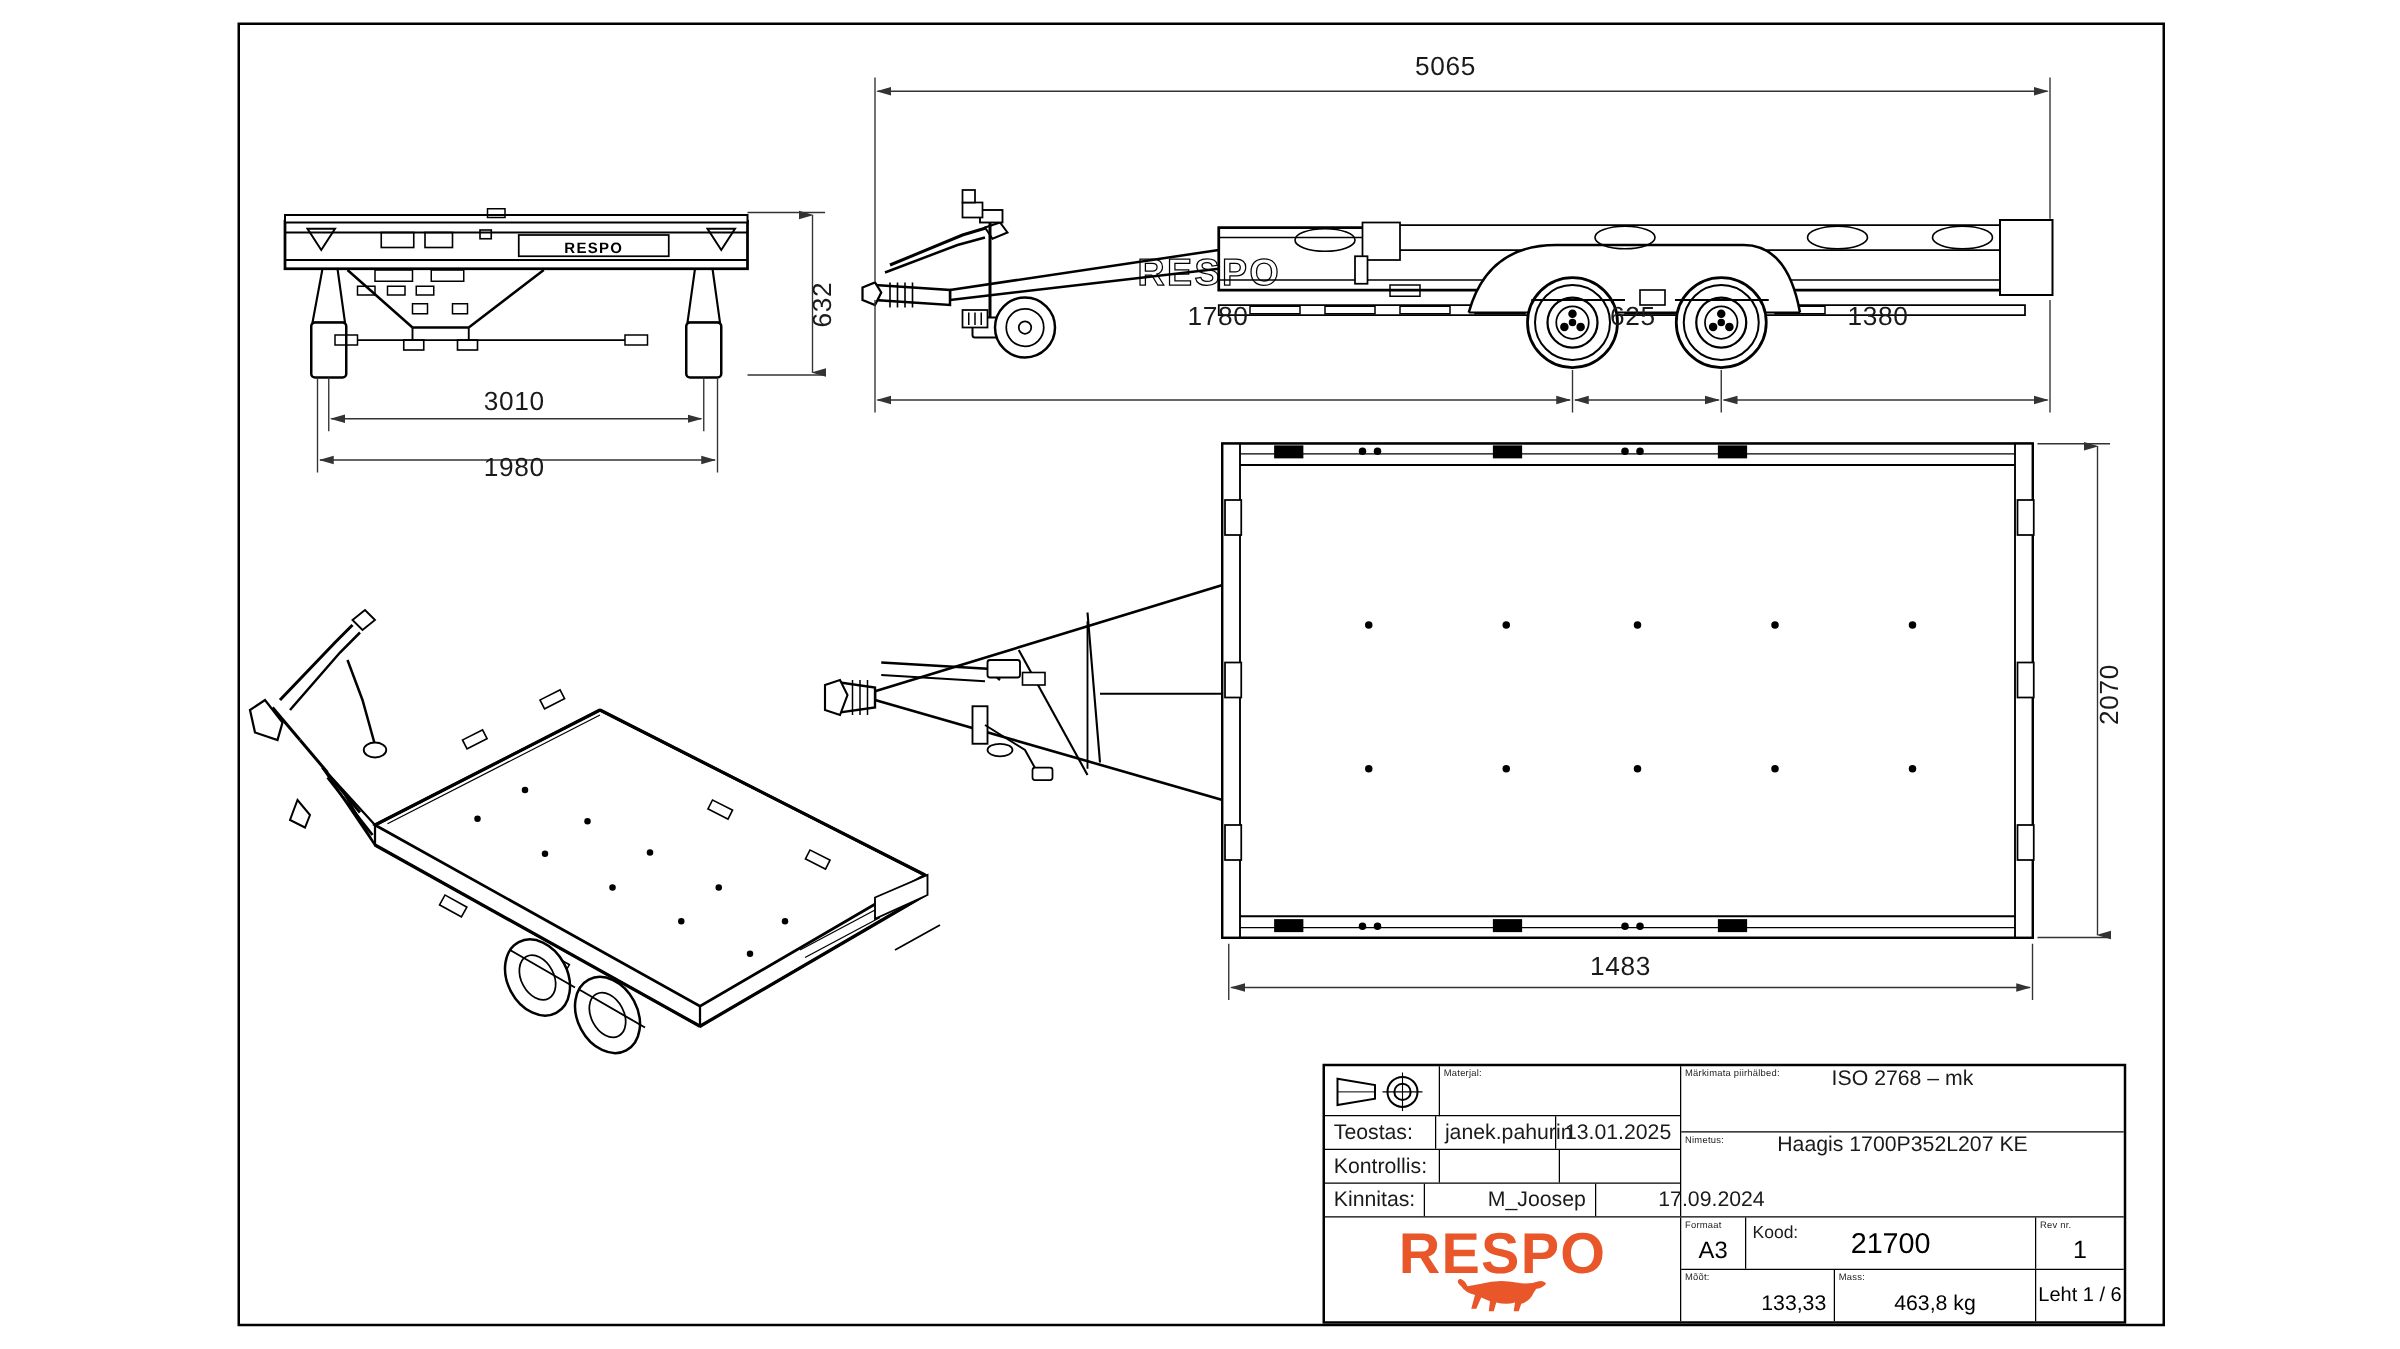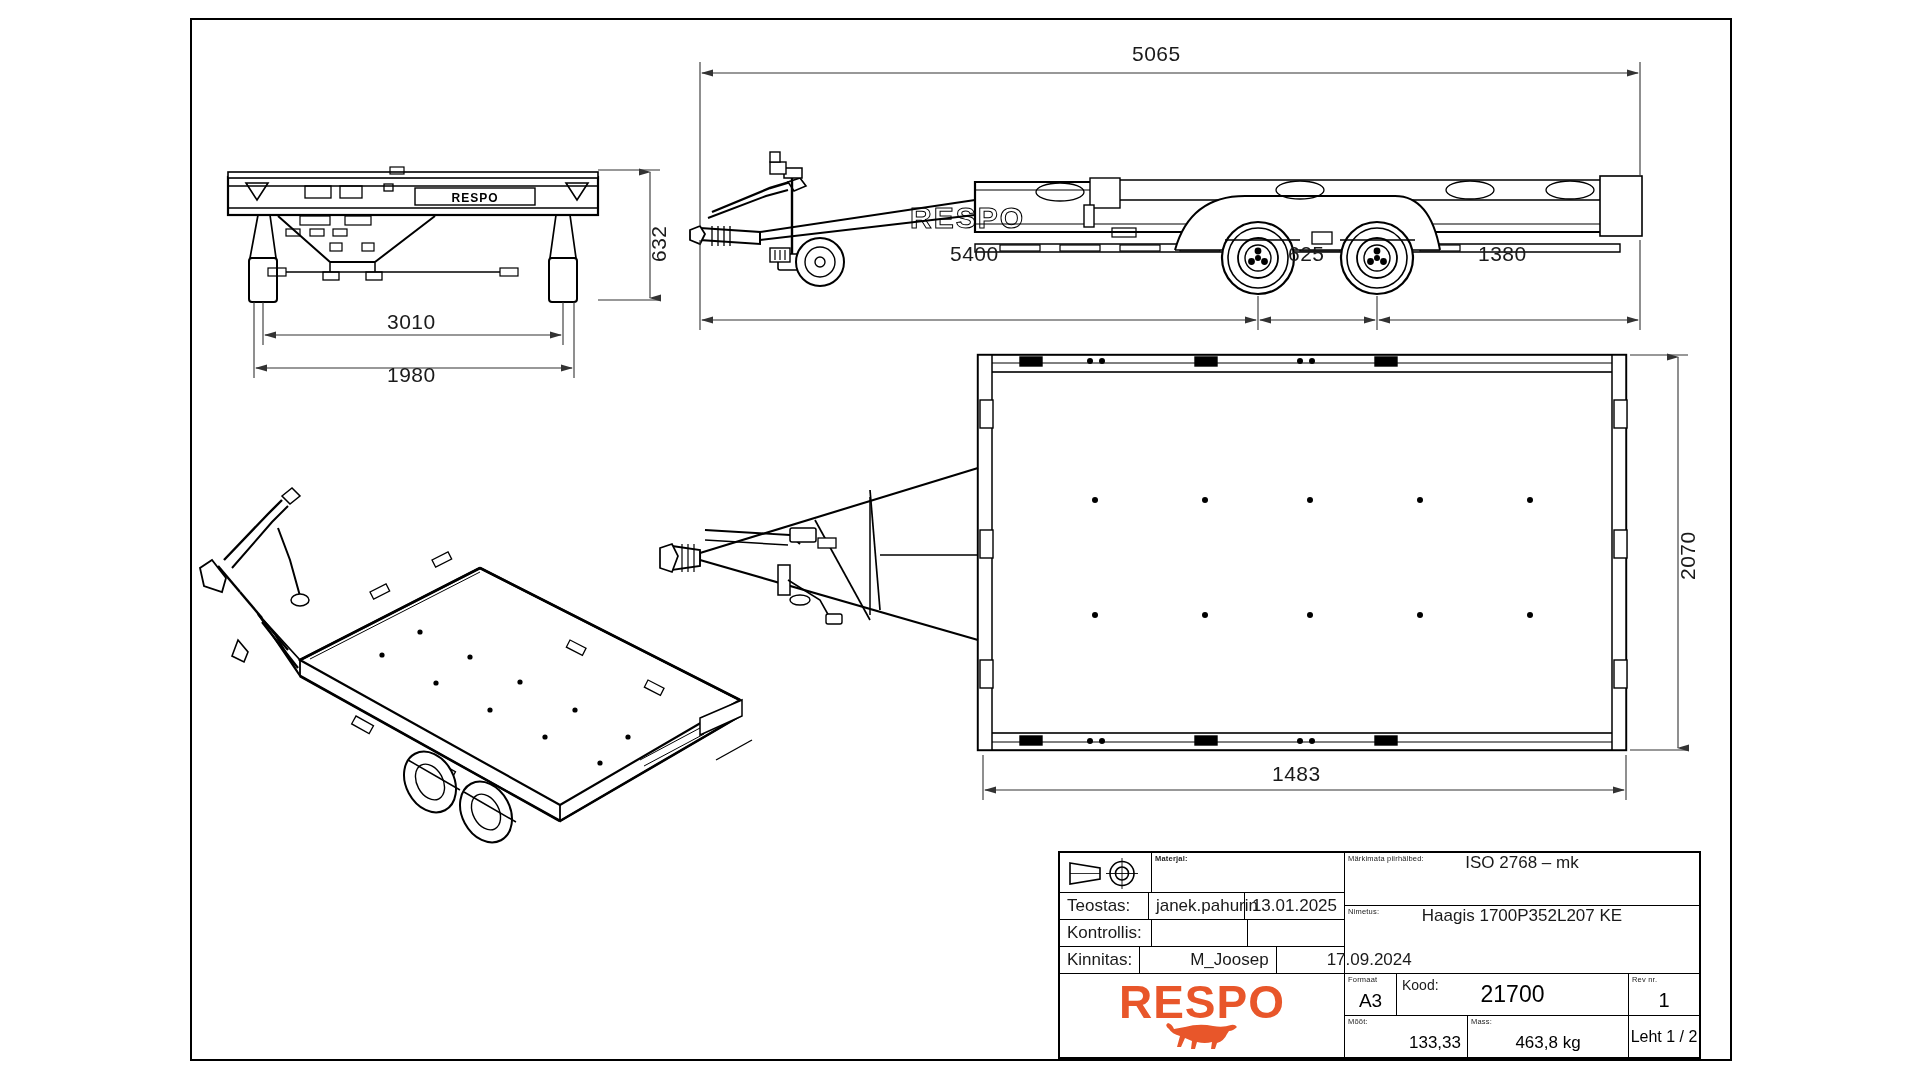--- a/index.html
+++ b/index.html
@@ -55,21 +55,20 @@
     height: 40px;
     display: flex; align-items: center; justify-content: center;
     border-bottom: 1.5px solid #000;
     border-right: 1.5px solid #000;
     width: 92px;
   }
   .matcell {
     flex: 1;
     border-bottom: 1.5px solid #000;
     position: relative;
-    font-weight: bold;
   }
   .tiny {
     position: absolute; left: 3px; top: 1px;
     font-size: 7.5px; color: #222;
     letter-spacing: .2px;
     white-space: nowrap;
   }
   .cell {
     display: flex; align-items: center;
     padding: 0 7px;
@@ -461,21 +460,21 @@
 
       <path d="M700,718 L742,700 L742,716 L700,735 Z" stroke-width="1.5" fill="#fff"></path>
       <path d="M716,760 L752,740" stroke-width="1.4"></path>
 
       <path d="M640,760 L700,728" stroke-width="1"></path>
       <path d="M644,766 L704,734" stroke-width="1"></path>
     </g>
   </svg>
 
   <div class="dim" style="left:1132px; top:42px;">5065</div>
-  <div class="dim" style="left:950px; top:242px;">5400</div>
+  <div class="dim" style="left:950px; top:242px;">1780</div>
   <div class="dim" style="left:1288px; top:242px;">625</div>
   <div class="dim" style="left:1478px; top:242px;">1380</div>
 
   <div class="dim" style="left:387px; top:310px;">3010</div>
   <div class="dim" style="left:387px; top:343px;margin-top:20px;">1980</div>
   <div class="dim vert" style="left:647px; top:262px;">632</div>
 
   <div class="dim vert" style="left:1676px; top:580px;">2070</div>
   <div class="dim" style="left:1272px; top:762px;">1483</div>
 
@@ -562,20 +561,20 @@
         <div class="lr-bot">
           <div class="moot-wrap">
             <span class="tiny">Mõõt:</span>
             <span style="font-size:17px;">133,33</span>
           </div>
           <div class="mass-wrap">
             <span class="tiny">Mass:</span>
             <span style="font-size:17px;">463,8 kg</span>
           </div>
           <div class="leht-wrap">
-            <span class="leht-val">Leht 1 / 2</span>
+            <span class="leht-val">Leht 1 / 6</span>
           </div>
         </div>
       </div>
     </div>
 
   </div>
 </div>
 
 </body></html>

